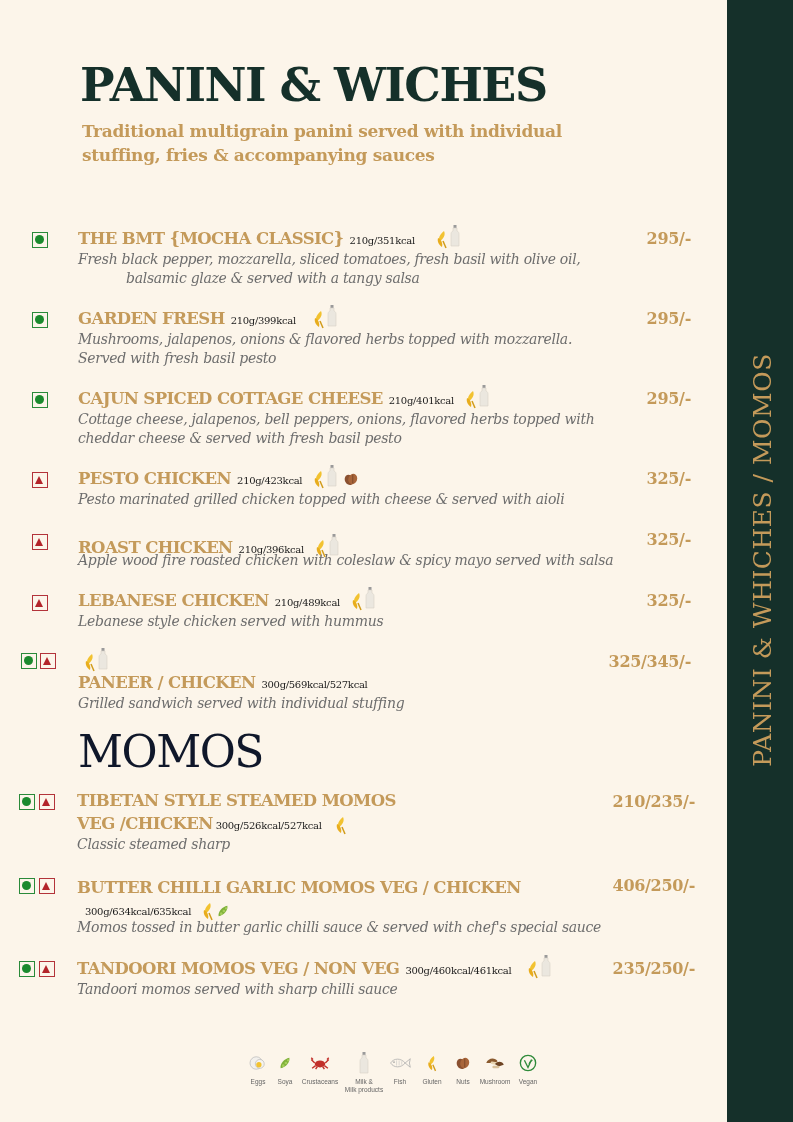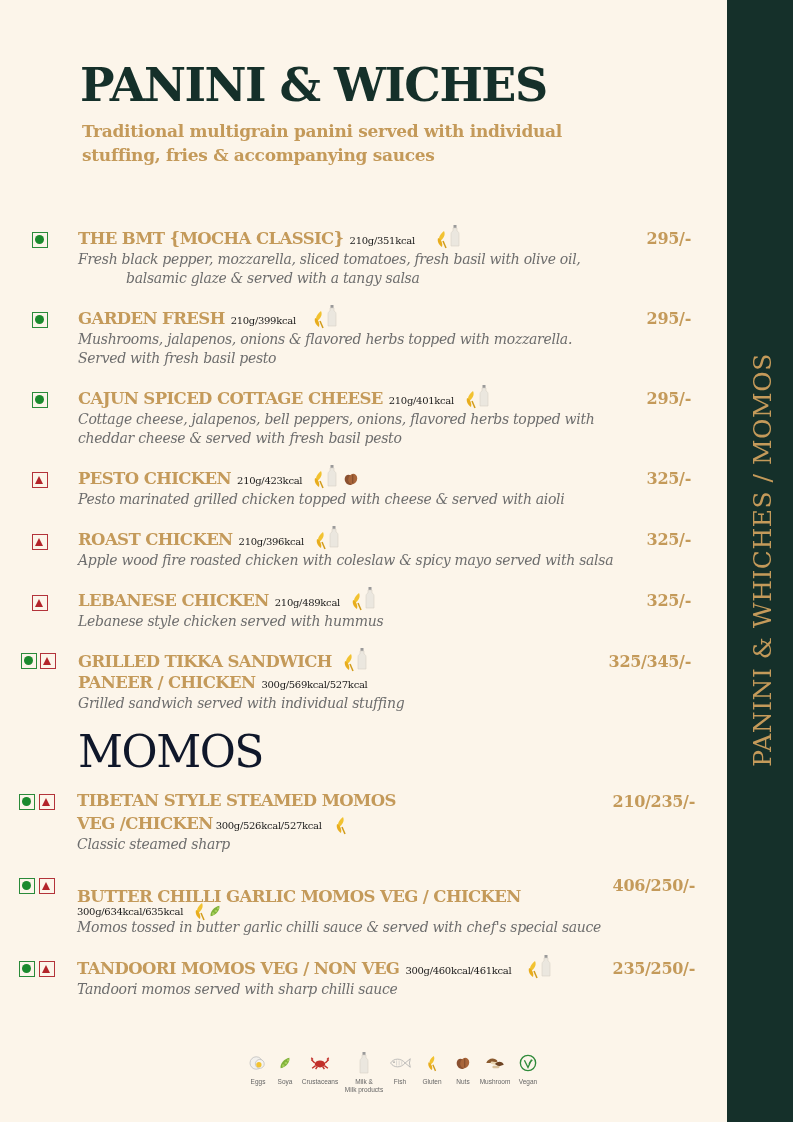--- a/index.html
+++ b/index.html
@@ -141,21 +141,21 @@
       </svg><svg class="ic" width="16" height="14" style="margin-left:6px">
         <use href="#i-nuts"></use>
       </svg>
   </div>
   <div class="desc" style="top:21px;">Pesto marinated grilled chicken topped with cheese &amp; served with aioli</div>
   <div class="price" style="top:1px;">325/-</div>
 </div>
 
 <div class="item" style="top:529px;">
   <span class="mark nonveg" style="left:32px;top:5px;"></span>
-  <div class="name-line" style="top:0;">
+  <div class="name-line" style="top:8px;">
     <span class="name">ROAST CHICKEN</span><span class="kcal">210g/396kcal</span>
     <svg class="ic" width="16" height="20">
         <use href="#i-gluten"></use>
       </svg><svg class="ic" width="10" height="22" style="margin-left:0;position:relative;top:-3px">
         <use href="#i-milk"></use>
       </svg>
   </div>
   <div class="desc" style="top:21px;">Apple wood fire roasted chicken with coleslaw &amp; spicy mayo served with salsa</div>
   <div class="price" style="top:1px;">325/-</div>
 </div>
@@ -171,21 +171,20 @@
       </svg>
   </div>
   <div class="desc" style="top:21px;">Lebanese style chicken served with hummus</div>
   <div class="price" style="top:1px;">325/-</div>
 </div>
 
 <div class="item" style="top:651px;">
   <span class="mark veg" style="left:21px;top:2px;"></span>
   <span class="mark nonveg" style="left:40px;top:2px;"></span>
   <div class="name-line" style="top:0;">
-    <span class="name">GRILLED TIKKA SANDWICH</span>
     <svg class="ic" width="16" height="20">
         <use href="#i-gluten"></use>
       </svg><svg class="ic" width="10" height="22" style="margin-left:0;position:relative;top:-3px">
         <use href="#i-milk"></use>
       </svg>
   </div>
   <div class="name-line" style="top:22px;">
     <span class="name">PANEER / CHICKEN</span><span class="kcal">300g/569kcal/527kcal</span>
   </div>
   <div class="desc" style="top:42px;">Grilled sandwich served with individual stuffing</div>
@@ -206,25 +205,25 @@
         <use href="#i-gluten"></use>
       </svg>
   </div>
   <div class="desc" style="top:43px;left:77px;">Classic steamed sharp</div>
   <div class="price" style="top:1px;right:32px;">210/235/-</div>
 </div>
 
 <div class="item" style="top:875px;">
   <span class="mark veg" style="left:19px;top:3px;"></span>
   <span class="mark nonveg" style="left:39px;top:3px;"></span>
-  <div class="name-line" style="top:12px;left:77px;text-align:center;">
+  <div class="name-line" style="top:3px;left:77px;text-align:center;">
     <span class="name">BUTTER CHILLI GARLIC MOMOS VEG / CHICKEN</span>
   </div>
   <div class="name-line" style="top:25px;left:77px;">
-    <span class="kcal" style="margin-left:0">300g/634kcal/635kcal</span>
+    <span class="kcal" style="margin-left:8px">300g/634kcal/635kcal</span>
     <svg class="ic" width="16" height="20">
         <use href="#i-gluten"></use>
       </svg><svg class="ic" width="14" height="14" style="margin-left:0">
         <use href="#i-soya"></use>
       </svg>
   </div>
   <div class="desc" style="top:42px;left:77px;">Momos tossed in butter garlic chilli sauce &amp; served with chef's special sauce</div>
   <div class="price" style="top:1px;right:32px;">406/250/-</div>
 </div>
 

